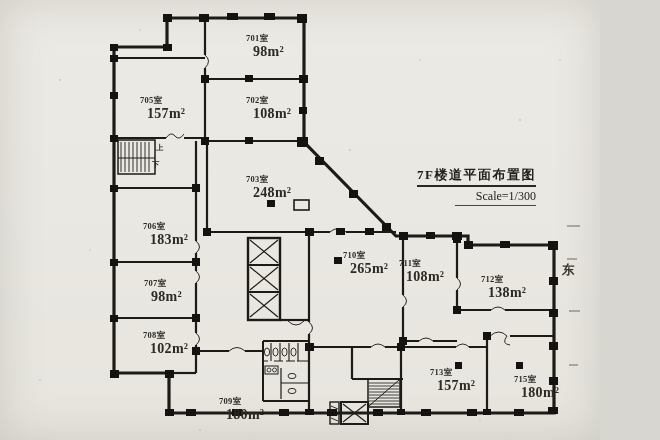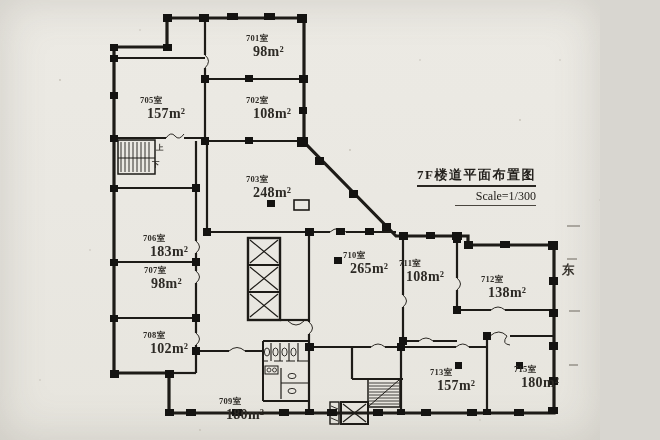--- a/index.html
+++ b/index.html
@@ -237,25 +237,25 @@
     <span class="area">108m²</span>
   </div>
   <div class="room-label" style="left:246px;top:175px">
     <span class="num">703室</span>
     <span class="area">248m²</span>
   </div>
   <div class="room-label" style="left:140px;top:96px">
     <span class="num">705室</span>
     <span class="area">157m²</span>
   </div>
-  <div class="room-label" style="left:143px;top:234px">
+  <div class="room-label" style="left:143px;top:222px">
     <span class="num">706室</span>
     <span class="area">183m²</span>
   </div>
-  <div class="room-label" style="left:144px;top:266px">
+  <div class="room-label" style="left:144px;top:279px">
     <span class="num">707室</span>
     <span class="area">98m²</span>
   </div>
   <div class="room-label" style="left:143px;top:331px">
     <span class="num">708室</span>
     <span class="area">102m²</span>
   </div>
   <div class="room-label" style="left:219px;top:397px">
     <span class="num">709室</span>
     <span class="area">180m²</span>
@@ -269,21 +269,21 @@
     <span class="area">108m²</span>
   </div>
   <div class="room-label" style="left:481px;top:275px">
     <span class="num">712室</span>
     <span class="area">138m²</span>
   </div>
   <div class="room-label" style="left:430px;top:368px">
     <span class="num">713室</span>
     <span class="area">157m²</span>
   </div>
-  <div class="room-label" style="left:514px;top:365px">
+  <div class="room-label" style="left:514px;top:375px">
     <span class="num">715室</span>
     <span class="area">180m²</span>
   </div>
 
   <span class="stair-lbl" style="left:156px;top:143px">上</span>
   <span class="stair-lbl" style="left:152px;top:160px">下</span>
 
   <div class="titleblock">
     <div class="t">7F楼道平面布置图</div>
     <div class="s">Scale=1/300</div>

